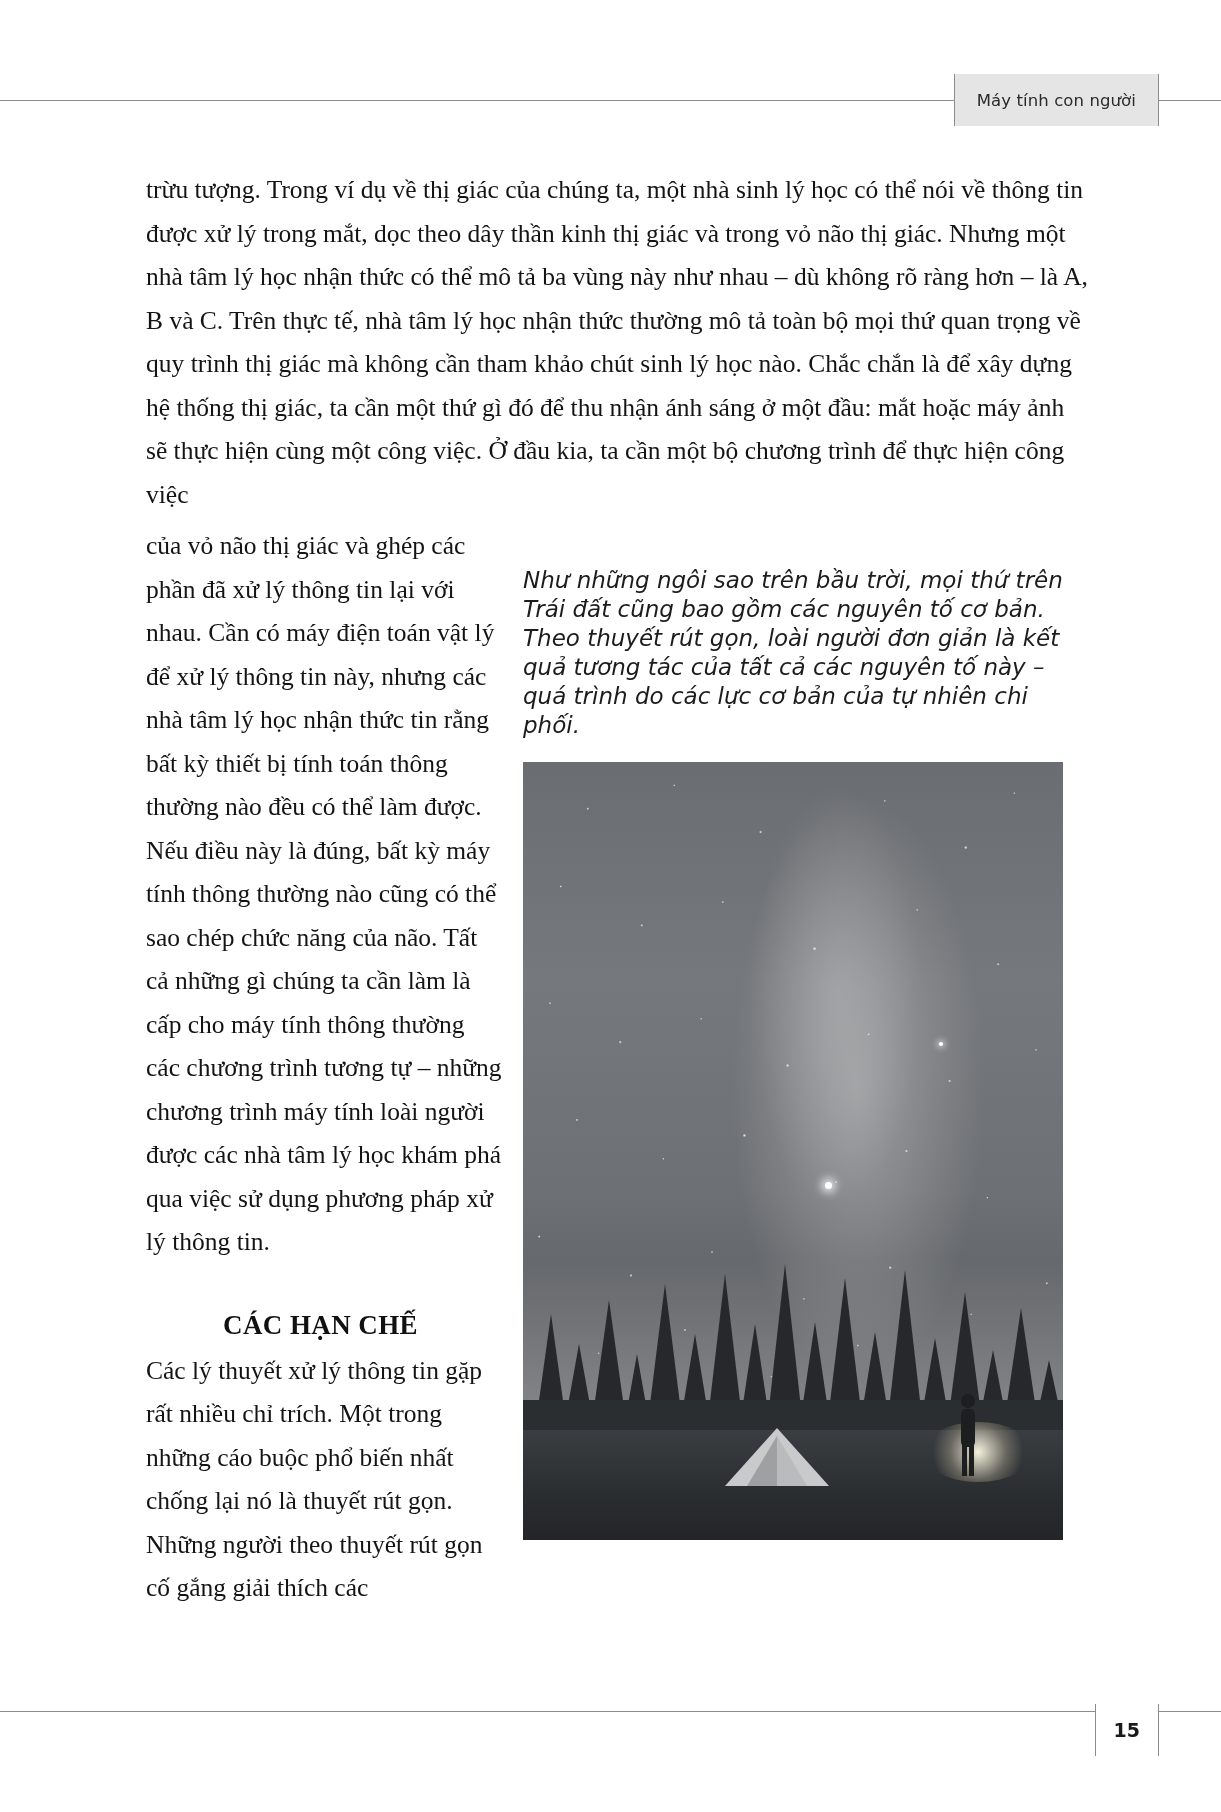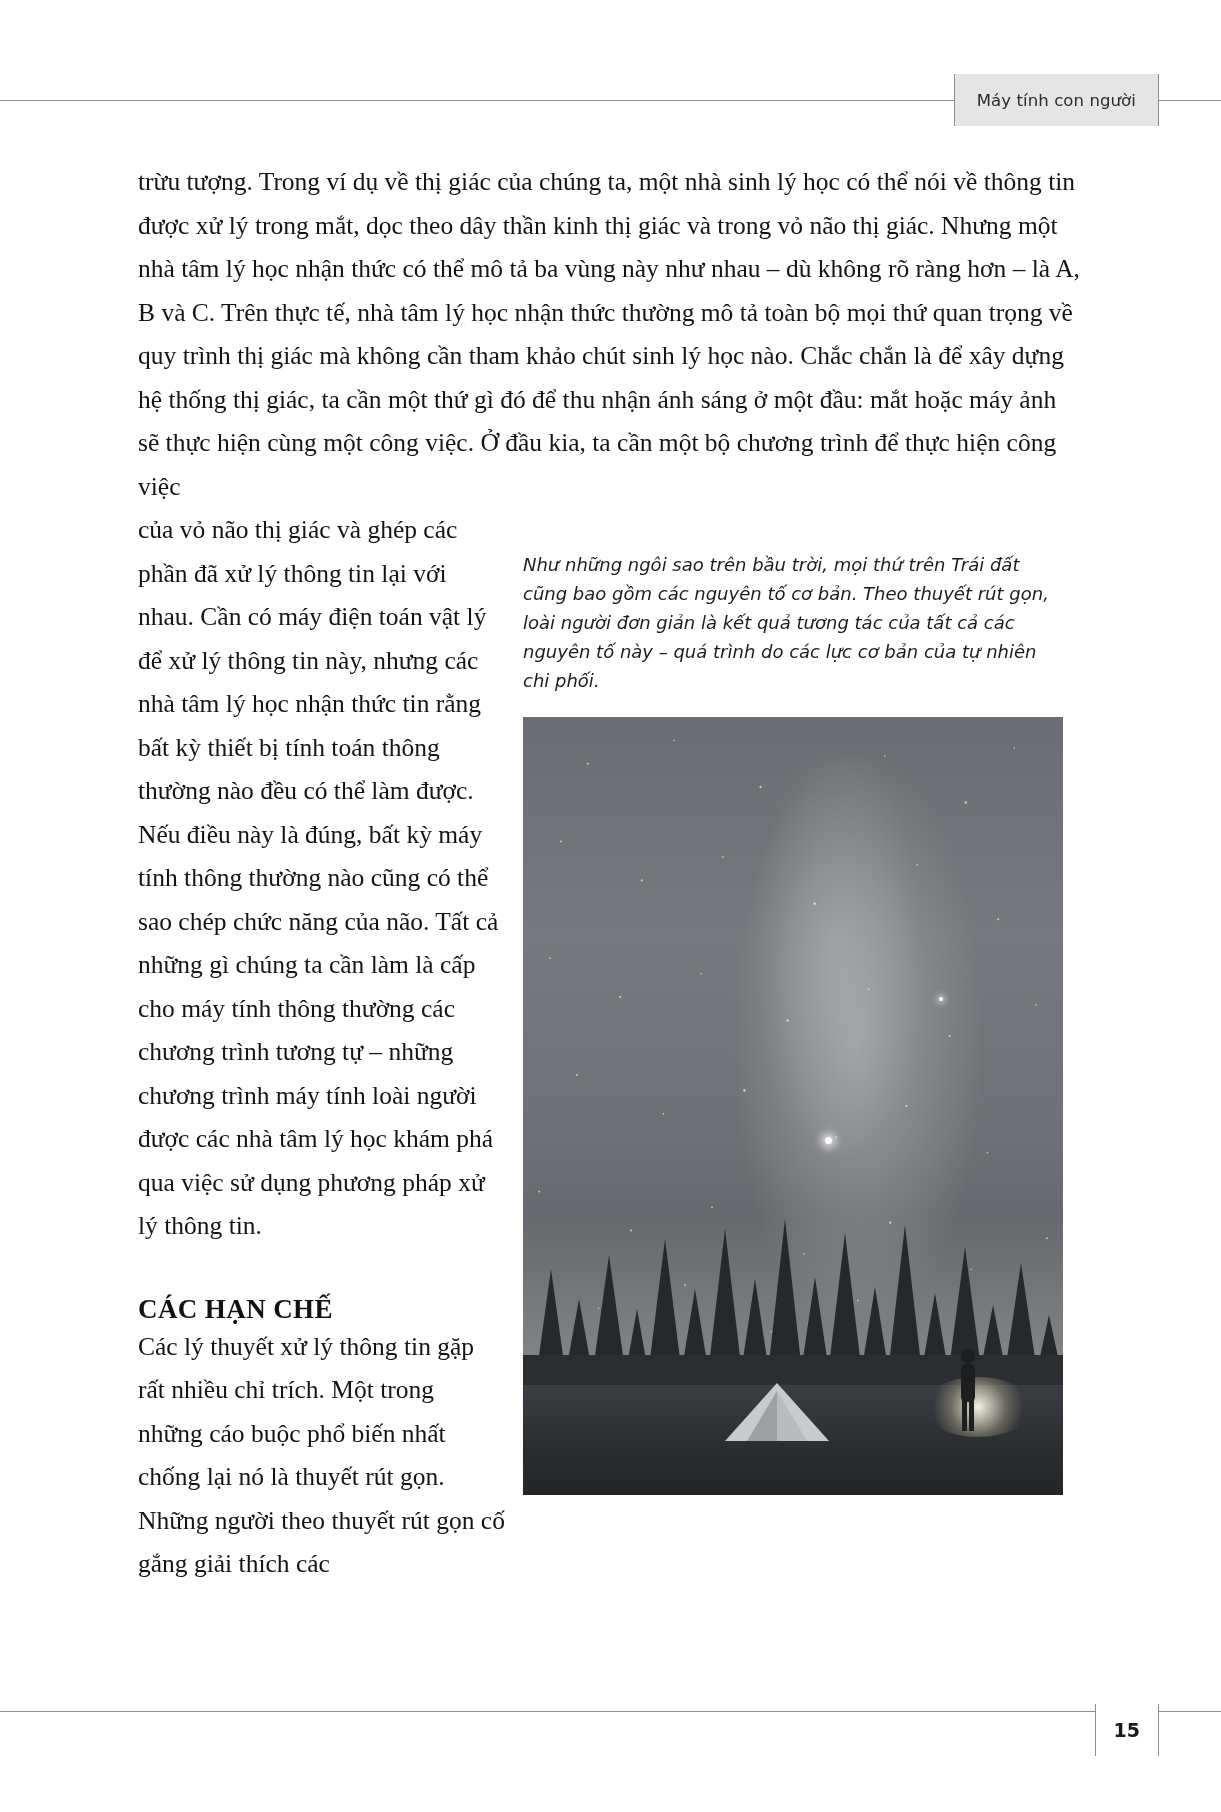--- a/index.html
+++ b/index.html
@@ -86,21 +86,21 @@
 
   
   .content {
     position: absolute;
     left: 138px;
     top: 160px;
     width: 945px;
   }
 
   p.body {
-    margin: 0;
+    margin: 8px;
     font-size: 25.5px;
     line-height: 43.5px;
     text-align: left;
     color: #141414;
     letter-spacing: 0;
   }
 
   
   .para-full { width: 945px; }
 
@@ -117,21 +117,21 @@
   .col-narrow {
     width: 400px;
   }
 
   
   .caption {
     margin: 0;
     padding-top: 42px;
     font-family: "DejaVu Sans", sans-serif;
     font-style: italic;
-    font-size: 18px;
+    font-size: 23px;
     line-height: 29px;
     color: #1c1c1c;
     width: 540px;
   }
 
   
   .photo {
     position: relative;
     width: 540px;
     height: 778px;
@@ -327,21 +327,21 @@
               <rect x="7" y="52" width="5" height="32" fill="#1c1e20"></rect>
               <rect x="14" y="52" width="5" height="32" fill="#1c1e20"></rect>
             </svg>
           </div>
         </div>
       </div>
 
       <div class="col-narrow">
         <p class="body">của vỏ não thị giác và ghép các phần đã xử lý thông tin lại với nhau. Cần có máy điện toán vật lý để xử lý thông tin này, nhưng các nhà tâm lý học nhận thức tin rằng bất kỳ thiết bị tính toán thông thường nào đều có thể làm được. Nếu điều này là đúng, bất kỳ máy tính thông thường nào cũng có thể sao chép chức năng của não. Tất cả những gì chúng ta cần làm là cấp cho máy tính thông thường các chương trình tương tự – những chương trình máy tính loài người được các nhà tâm lý học khám phá qua việc sử dụng phương pháp xử lý thông tin.</p>
 
-        <h2 style="margin:46px 0 0 0;font-size:27px;font-weight:bold;letter-spacing:.4px;color:#111;">CÁC HẠN CHẾ</h2>
+        <h2 style="margin:46px 0 0 0;font-size:27px;font-weight:bold;letter-spacing:.4px;color:#111;text-align:center;">CÁC HẠN CHẾ</h2>
 
         <p class="body">Các lý thuyết xử lý thông tin gặp rất nhiều chỉ trích. Một trong những cáo buộc phổ biến nhất chống lại nó là thuyết rút gọn. Những người theo thuyết rút gọn cố gắng giải thích các</p>
       </div>
 
       <div style="clear:both"></div>
     </div>
   </div>
 
   <div class="footer-rule"></div>
   <div class="folio-box">

